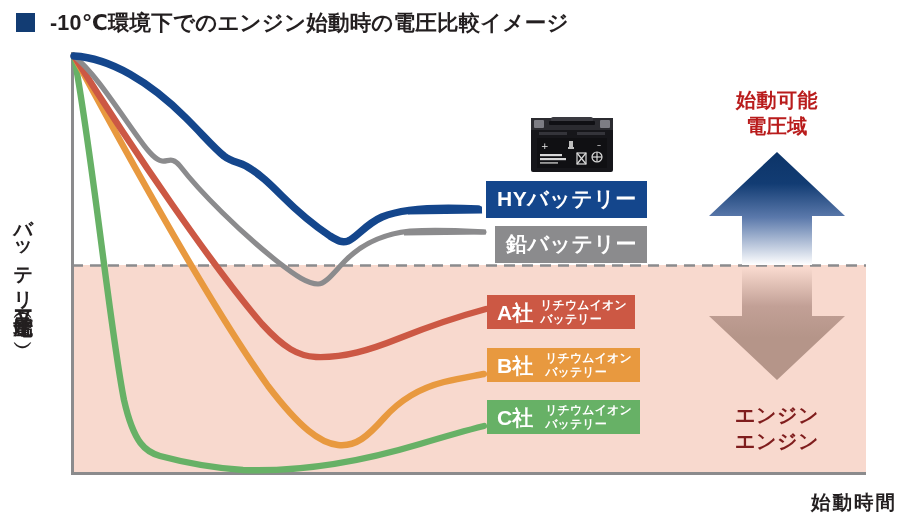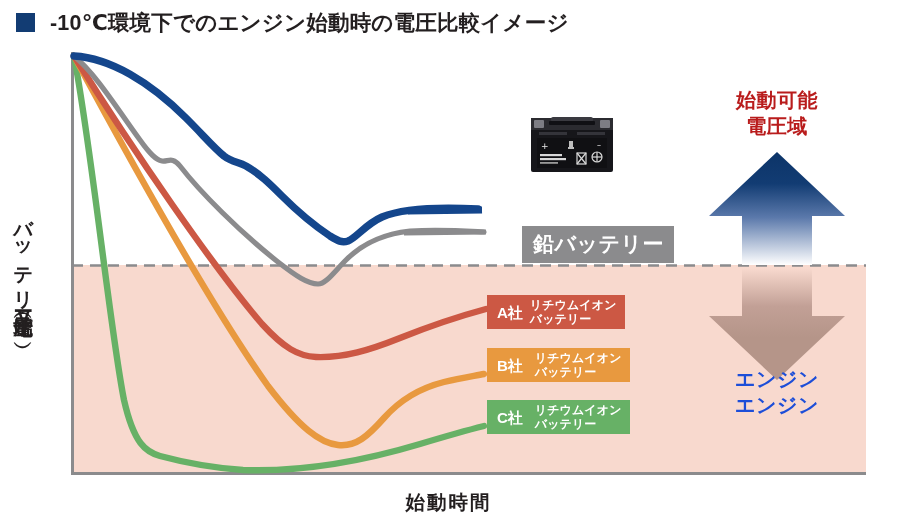--- a/index.html
+++ b/index.html
@@ -70,21 +70,21 @@
     align-items: center;
     justify-content: center;
     line-height: 1;
     color: #231f20;
   }
   #x-axis-label {
     position: absolute;
     left: 0;
     top: 489px;
     width: 897px;
-    text-align: center;
+    text-align: right;
     font-size: 19.5px;
     font-weight: 700;
     letter-spacing: 2px;
     color: #231f20;
   }
 
   
   .legend-chip {
     position: absolute;
     display: flex;
@@ -96,55 +96,55 @@
   .chip-big {
     font-size: 21px;
     letter-spacing: 0.5px;
     padding: 4px 10px 5px 11px;
   }
   .chip-li {
     padding: 3px 8px 3px 10px;
     gap: 7px;
   }
   .chip-li .co {
-    font-size: 15px;
+    font-size: 21px;
     line-height: 1;
   }
   .chip-li .sub {
     font-size: 12px;
     line-height: 1.17;
     letter-spacing: 0.1px;
   }
 
   #chip-hy   { left: 486px; top: 181px; background: #14468c; }
-  #chip-pb   { left: 495px; top: 226px; background: #8b8b8d; margin-left: 27px; }
+  #chip-pb   { left: 495px; top: 226px; background: #8b8b8d; }
   #chip-a    { left: 487px; top: 295px; background: #cc5844; }
   #chip-b    { left: 487px; top: 348px; background: #e8993f; gap: 12px; }
   #chip-c    { left: 487px; top: 400px; background: #67b166; gap: 12px; }
 
   
   #start-ok-text {
     position: absolute;
     left: 692px;
     top: 87px;
     width: 170px;
     text-align: center;
     color: #b91c1c;
     font-size: 20px;
     font-weight: 700;
     line-height: 1.3;
     letter-spacing: 0.5px;
   }
   #no-start-text {
     position: absolute;
     left: 692px;
-    top: 366px;
+    top: 402px;
     width: 170px;
     text-align: center;
-    color: #1d4ed8;
+    color: #7f1d1d;
     font-size: 20px;
     font-weight: 700;
     line-height: 1.32;
     letter-spacing: 0.5px;
   }
 
   
   #battery-photo {
     position: absolute;
     left: 525px;
@@ -240,20 +240,23 @@
       <line x1="52" y1="43" x2="61" y2="54"></line>
       <line x1="61" y1="43" x2="52" y2="54"></line>
     </g>
     <g stroke="#d9d9d9" stroke-width="1.2" fill="none">
       <circle cx="72" cy="47" r="5"></circle>
       <line x1="67" y1="47" x2="77" y2="47"></line>
       <line x1="72" y1="42" x2="72" y2="52"></line>
     </g>
   </svg>
 
+  <div class="legend-chip chip-big" id="chip-hy">
+    <span>HYバッテリー</span>
+  </div>
 
   <div class="legend-chip chip-big" id="chip-pb">
     <span>鉛バッテリー</span>
   </div>
 
   <div class="legend-chip chip-li" id="chip-a">
     <span class="co">A社</span>
     <span class="sub">
       <span>リチウムイオン</span><br>
       <span>バッテリー</span>

